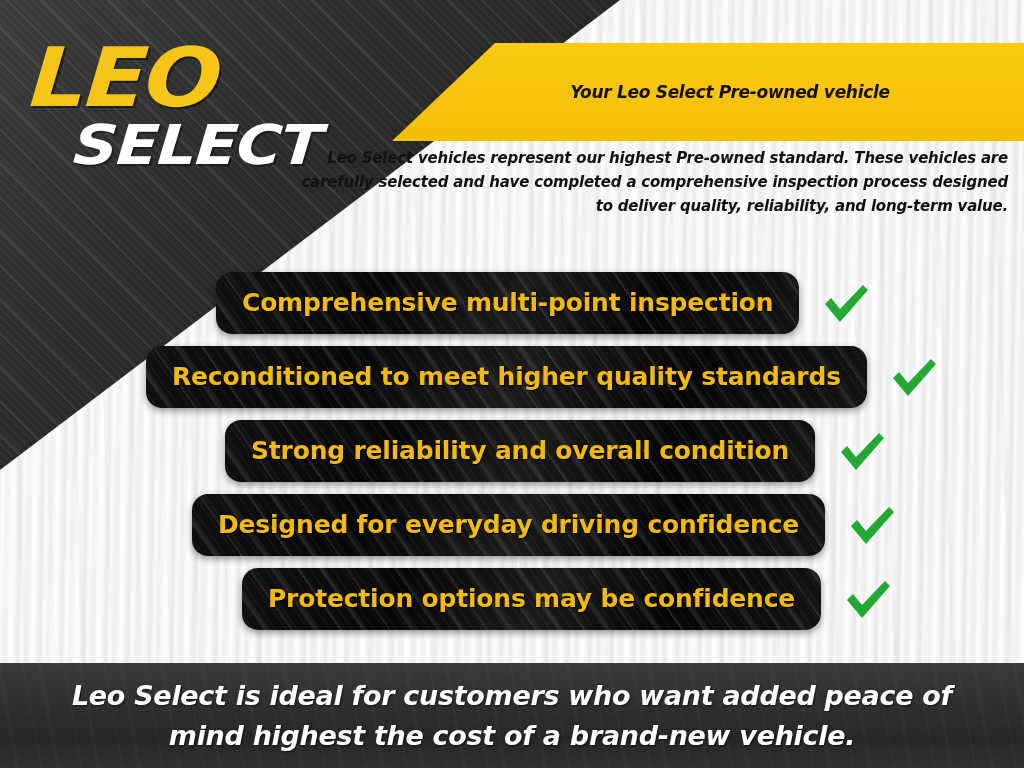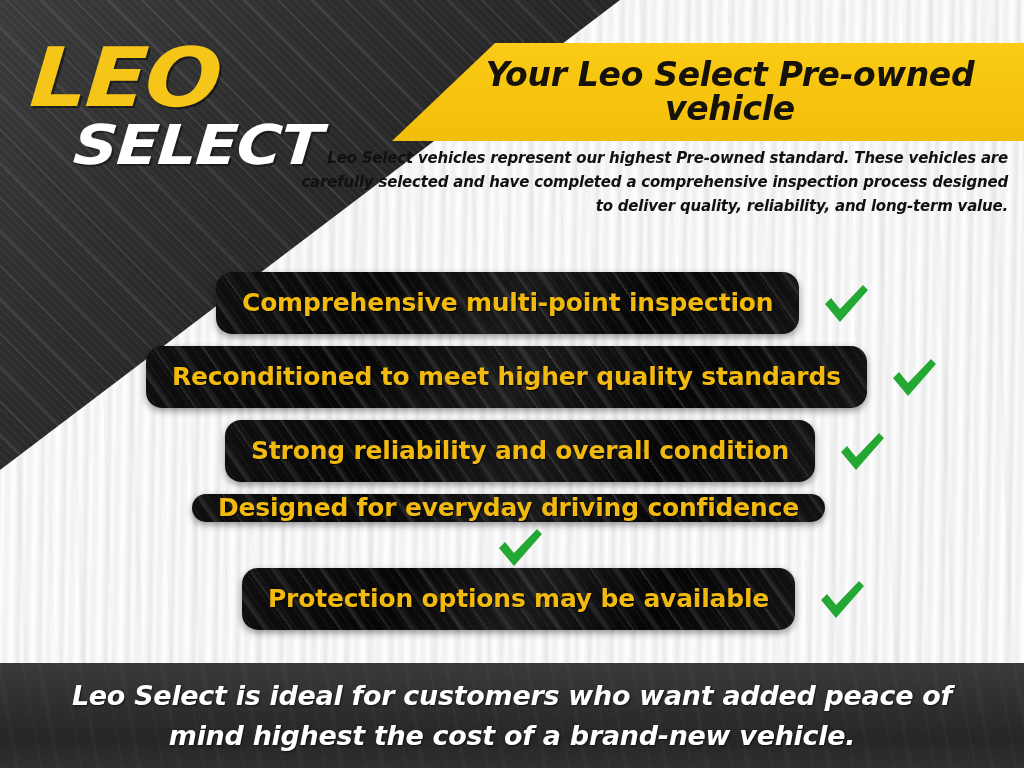--- a/index.html
+++ b/index.html
@@ -142,21 +142,21 @@
     align-items: center;
     justify-content: center;
   }
   .headline-text {
     width: 540px;
     margin-left: 56px;
     text-align: center;
     font-family: "DejaVu Sans", sans-serif;
     font-weight: 700;
     font-style: italic;
-    font-size: 33px;
+    font-size: 17px;
     line-height: 34px;
     color: #15110b;
     letter-spacing: -0.3px;
   }
 
   
   .body-copy {
     position: absolute;
     left: 300px;
     top: 146px;
@@ -309,32 +309,32 @@
 
     <div class="feature-row" style="left:205px; top:148px;padding-left:16px;">
       <div class="pill">
         <span class="pill-label">Strong reliability and overall condition</span>
       </div>
       <svg class="check" viewBox="0 0 52 50">
         <path d="M6 26 L12 20 L21 31 L44 7 L49 12 L21 44 Z" fill="#22A833"></path>
       </svg>
     </div>
 
-    <div class="feature-row" style="left:188px; top:222px;flex-direction:column;">
+    <div class="feature-row" style="left:188px; top:222px;">
       <div class="pill">
         <span class="pill-label">Designed for everyday driving confidence</span>
       </div>
       <svg class="check" viewBox="0 0 52 50">
         <path d="M6 26 L12 20 L21 31 L44 7 L49 12 L21 44 Z" fill="#22A833"></path>
       </svg>
     </div>
 
     <div class="feature-row" style="left:238px; top:296px;">
       <div class="pill">
-        <span class="pill-label">Protection options may be available</span>
+        <span class="pill-label">Protection options may be confidence</span>
       </div>
       <svg class="check" viewBox="0 0 52 50">
         <path d="M6 26 L12 20 L21 31 L44 7 L49 12 L21 44 Z" fill="#22A833"></path>
       </svg>
     </div>
 
   </div>
 
   <div class="footer-bar">
     <div class="footer-text">

